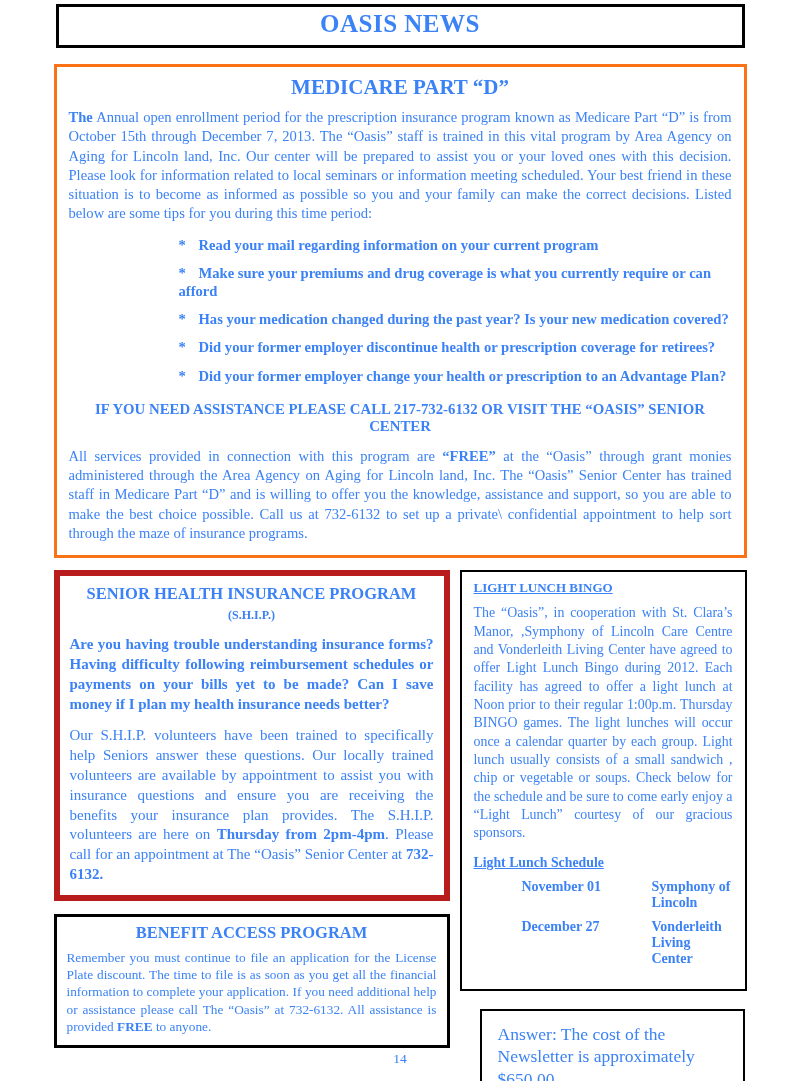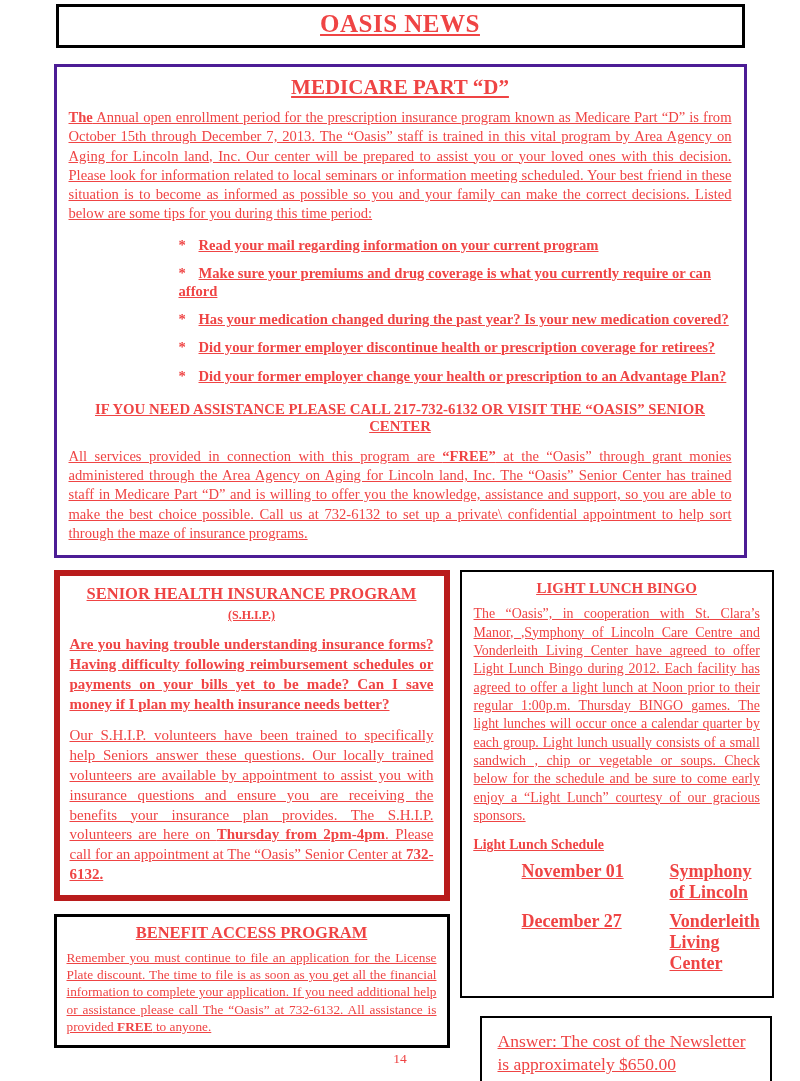--- a/index.html
+++ b/index.html
@@ -3,41 +3,40 @@
 <meta charset="utf-8">
 <style>
   * { box-sizing: border-box; }
   html, body { margin: 0; padding: 0; background: #ffffff; }
   .page {
     width: 705px;
     height: 1081px;
     margin: 0 auto;
     position: relative;
     font-family: "Liberation Serif", serif;
-    color: #ef4444;
+    color: #3b82f6;
     padding: 4px 6px 0 6px;
     background: #ffffff;
-    text-decoration: underline;
   }
   
   .masthead {
     border: 3px solid #000;
     margin: 0 2px 16px 2px;
     text-align: center;
     padding: 3px 0 7px 0;
   }
   .masthead h1 {
     margin: 0;
     font-size: 25px;
     font-weight: bold;
     letter-spacing: 0.5px;
   }
   
   .medicare-box {
-    border: 3px solid #4c1d95;
+    border: 3px solid #f97316;
     padding: 6px 12px 12px 12px;
     margin: 12px 0 12px 0;
   }
   .medicare-box .sec-title {
     text-align: center;
     font-size: 21px;
     font-weight: bold;
     margin: 2px 0 8px 0;
   }
   .body-text {
@@ -100,44 +99,42 @@
     font-weight: bold;
     margin: 2px 0 6px 0;
   }
   .benefit-box p { font-size: 13.3px; line-height: 1.3; }
   .bingo-box {
     border: 2px solid #000;
     padding: 8px 12px 14px 12px;
     margin-bottom: 18px;
   }
   .bingo-box .sec-title {
-    text-align: center;
-    font-size: 15px;
+    font-size: 13px;
     font-weight: bold;
     text-decoration: underline;
     margin: 0 0 8px 0;
   }
   .bingo-box p { font-size: 13.9px; }
   .schedule-title {
     text-align: left;
     font-weight: bold;
     font-size: 13.8px;
     text-decoration: underline;
     margin: 12px 0 8px 0;
   }
   .schedule-rows {
     margin-left: 48px;
   }
   .schedule-row {
     display: grid;
     grid-template-columns: 130px auto;
     font-weight: bold;
-    font-size: 18px;
+    font-size: 14px;
     margin-bottom: 8px;
-    gap: 18px;
   }
   .answer-box {
     border: 2px solid #000;
     margin: 16px 2px 0 20px;
     padding: 12px 16px;
     font-size: 17.5px;
     line-height: 1.3;
   }
   .bold { font-weight: bold; }
   .page-number {

